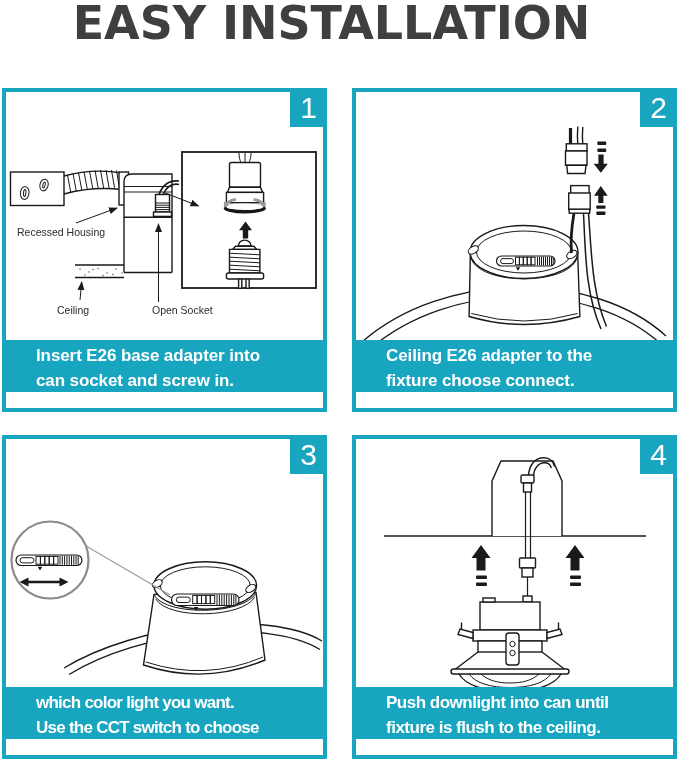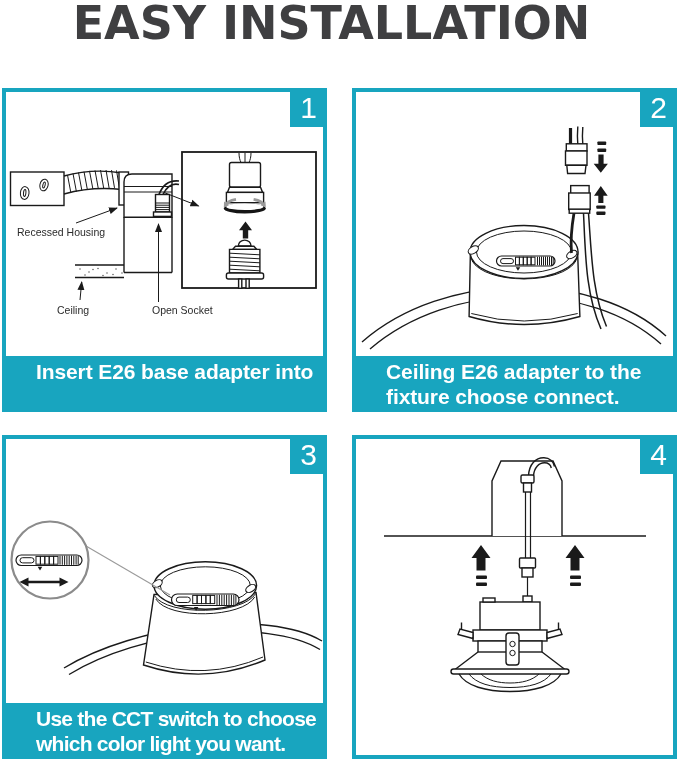--- a/index.html
+++ b/index.html
@@ -25,24 +25,24 @@
   }
   .badge {
     position:absolute; top:-4px; right:-4px; width:37px; height:39px;
     background:var(--teal); color:#fff;
     display:flex; align-items:center; justify-content:center;
     font-size:30px; font-weight:400;
   }
   .diagram { position:absolute; left:0; top:0; width:317px; height:264px;text-align:right; }
   .diagram svg { display:block; width:317px; height:264px; }
   .caption {
-    position:absolute; left:0; right:0; bottom:0; height:52px;
+    position:absolute; left:0; right:0; bottom:16px; height:52px;
     background:var(--teal); color:#fff;
     padding:3px 0 0 30px;
-    font-size:21px; line-height:25px; font-weight:bold; letter-spacing:-0.2px;
+    font-size:17px; line-height:25px; font-weight:bold; letter-spacing:-0.2px;
     white-space:nowrap;
   }
   .panel:nth-of-type(1) .caption, .panel:nth-of-type(2) .caption { letter-spacing:-0.1px; }
   .panel:nth-of-type(3) .caption { letter-spacing:-0.75px; }
   .panel:nth-of-type(4) .caption { letter-spacing:-0.5px; }
   .lbl { font-size:10.5px; fill:#2b2b2b; font-family:"Liberation Sans", sans-serif; }
   .ln { stroke:var(--ink); stroke-width:1.4; fill:none; }
   .lnw { stroke:var(--ink); stroke-width:1.4; fill:#fff; }
   .thin { stroke:var(--ink); stroke-width:1; fill:none; }
   .blk { fill:var(--ink); stroke:none; }
@@ -172,20 +172,21 @@
         <path class="thin" d="M158,100.5 L192.5,114" marker-end="url(#ah)"></path>
 
         <text class="lbl" x="11" y="144">Recessed Housing</text>
         <text class="lbl" x="51" y="221.5">Ceiling</text>
         <text class="lbl" x="146" y="222">Open Socket</text>
       </svg>
     </div>
     <div class="badge">1</div>
     <div class="caption">
       <div>Insert E26 base adapter into</div>
+      <div>can socket and screw in.</div>
     </div>
   </section>
 
   <section class="panel">
     <div class="diagram">
       <svg viewBox="0 0 317 264">
 
         <g stroke="#1a1a1a" fill="none" stroke-width="1.5">
           <path d="M227.5,121 C229.5,162 229.5,202 245,237"></path>
           <path d="M232.5,121 C235.5,162 236,200 250.5,234.5"></path>
@@ -277,22 +278,22 @@
 
         <g>
           <path d="M21,143 H55" stroke="#1a1a1a" stroke-width="2.3" fill="none"></path>
           <path class="blk" d="M22.5,138.5 L13.5,143 L22.5,147.5 Z"></path>
           <path class="blk" d="M53.5,138.5 L62.5,143 L53.5,147.5 Z"></path>
         </g>
       </svg>
     </div>
     <div class="badge">3</div>
     <div class="caption">
+      <div>which color light you want.</div>
       <div>Use the CCT switch to choose</div>
-      <div>which color light you want.</div>
     </div>
   </section>
 
   <section class="panel">
     <div class="diagram">
       <svg viewBox="0 0 317 264">
 
         <path class="ln" d="M28,97 H290" style="stroke-width:1.3"></path>
 
         <path class="lnw" d="M136,97 V42 L145,22 H197 L206,42 V97"></path>
@@ -339,15 +340,19 @@
         <path class="ln" d="M103,235 C110,247 130,252.5 154,252.5 C178,252.5 198,247 205,235"></path>
         <path class="thin" d="M113,235 C120,244.5 135,248.5 154,248.5 C173,248.5 188,244.5 195,235"></path>
         <path class="thin" d="M125,235 C132,241.5 142,244 154,244 C166,244 176,241.5 183,235"></path>
 
         <rect class="lnw" x="150" y="194" width="13" height="32" rx="3"></rect>
         <circle class="thin" cx="156.5" cy="205" r="2.7"></circle>
         <circle class="thin" cx="156.5" cy="214" r="2.7"></circle>
       </svg>
     </div>
     <div class="badge">4</div>
+    <div class="caption">
+      <div>Push downlight into can until</div>
+      <div>fixture is flush to the ceiling.</div>
+    </div>
   </section>
 
 </div>
 
 </body></html>

